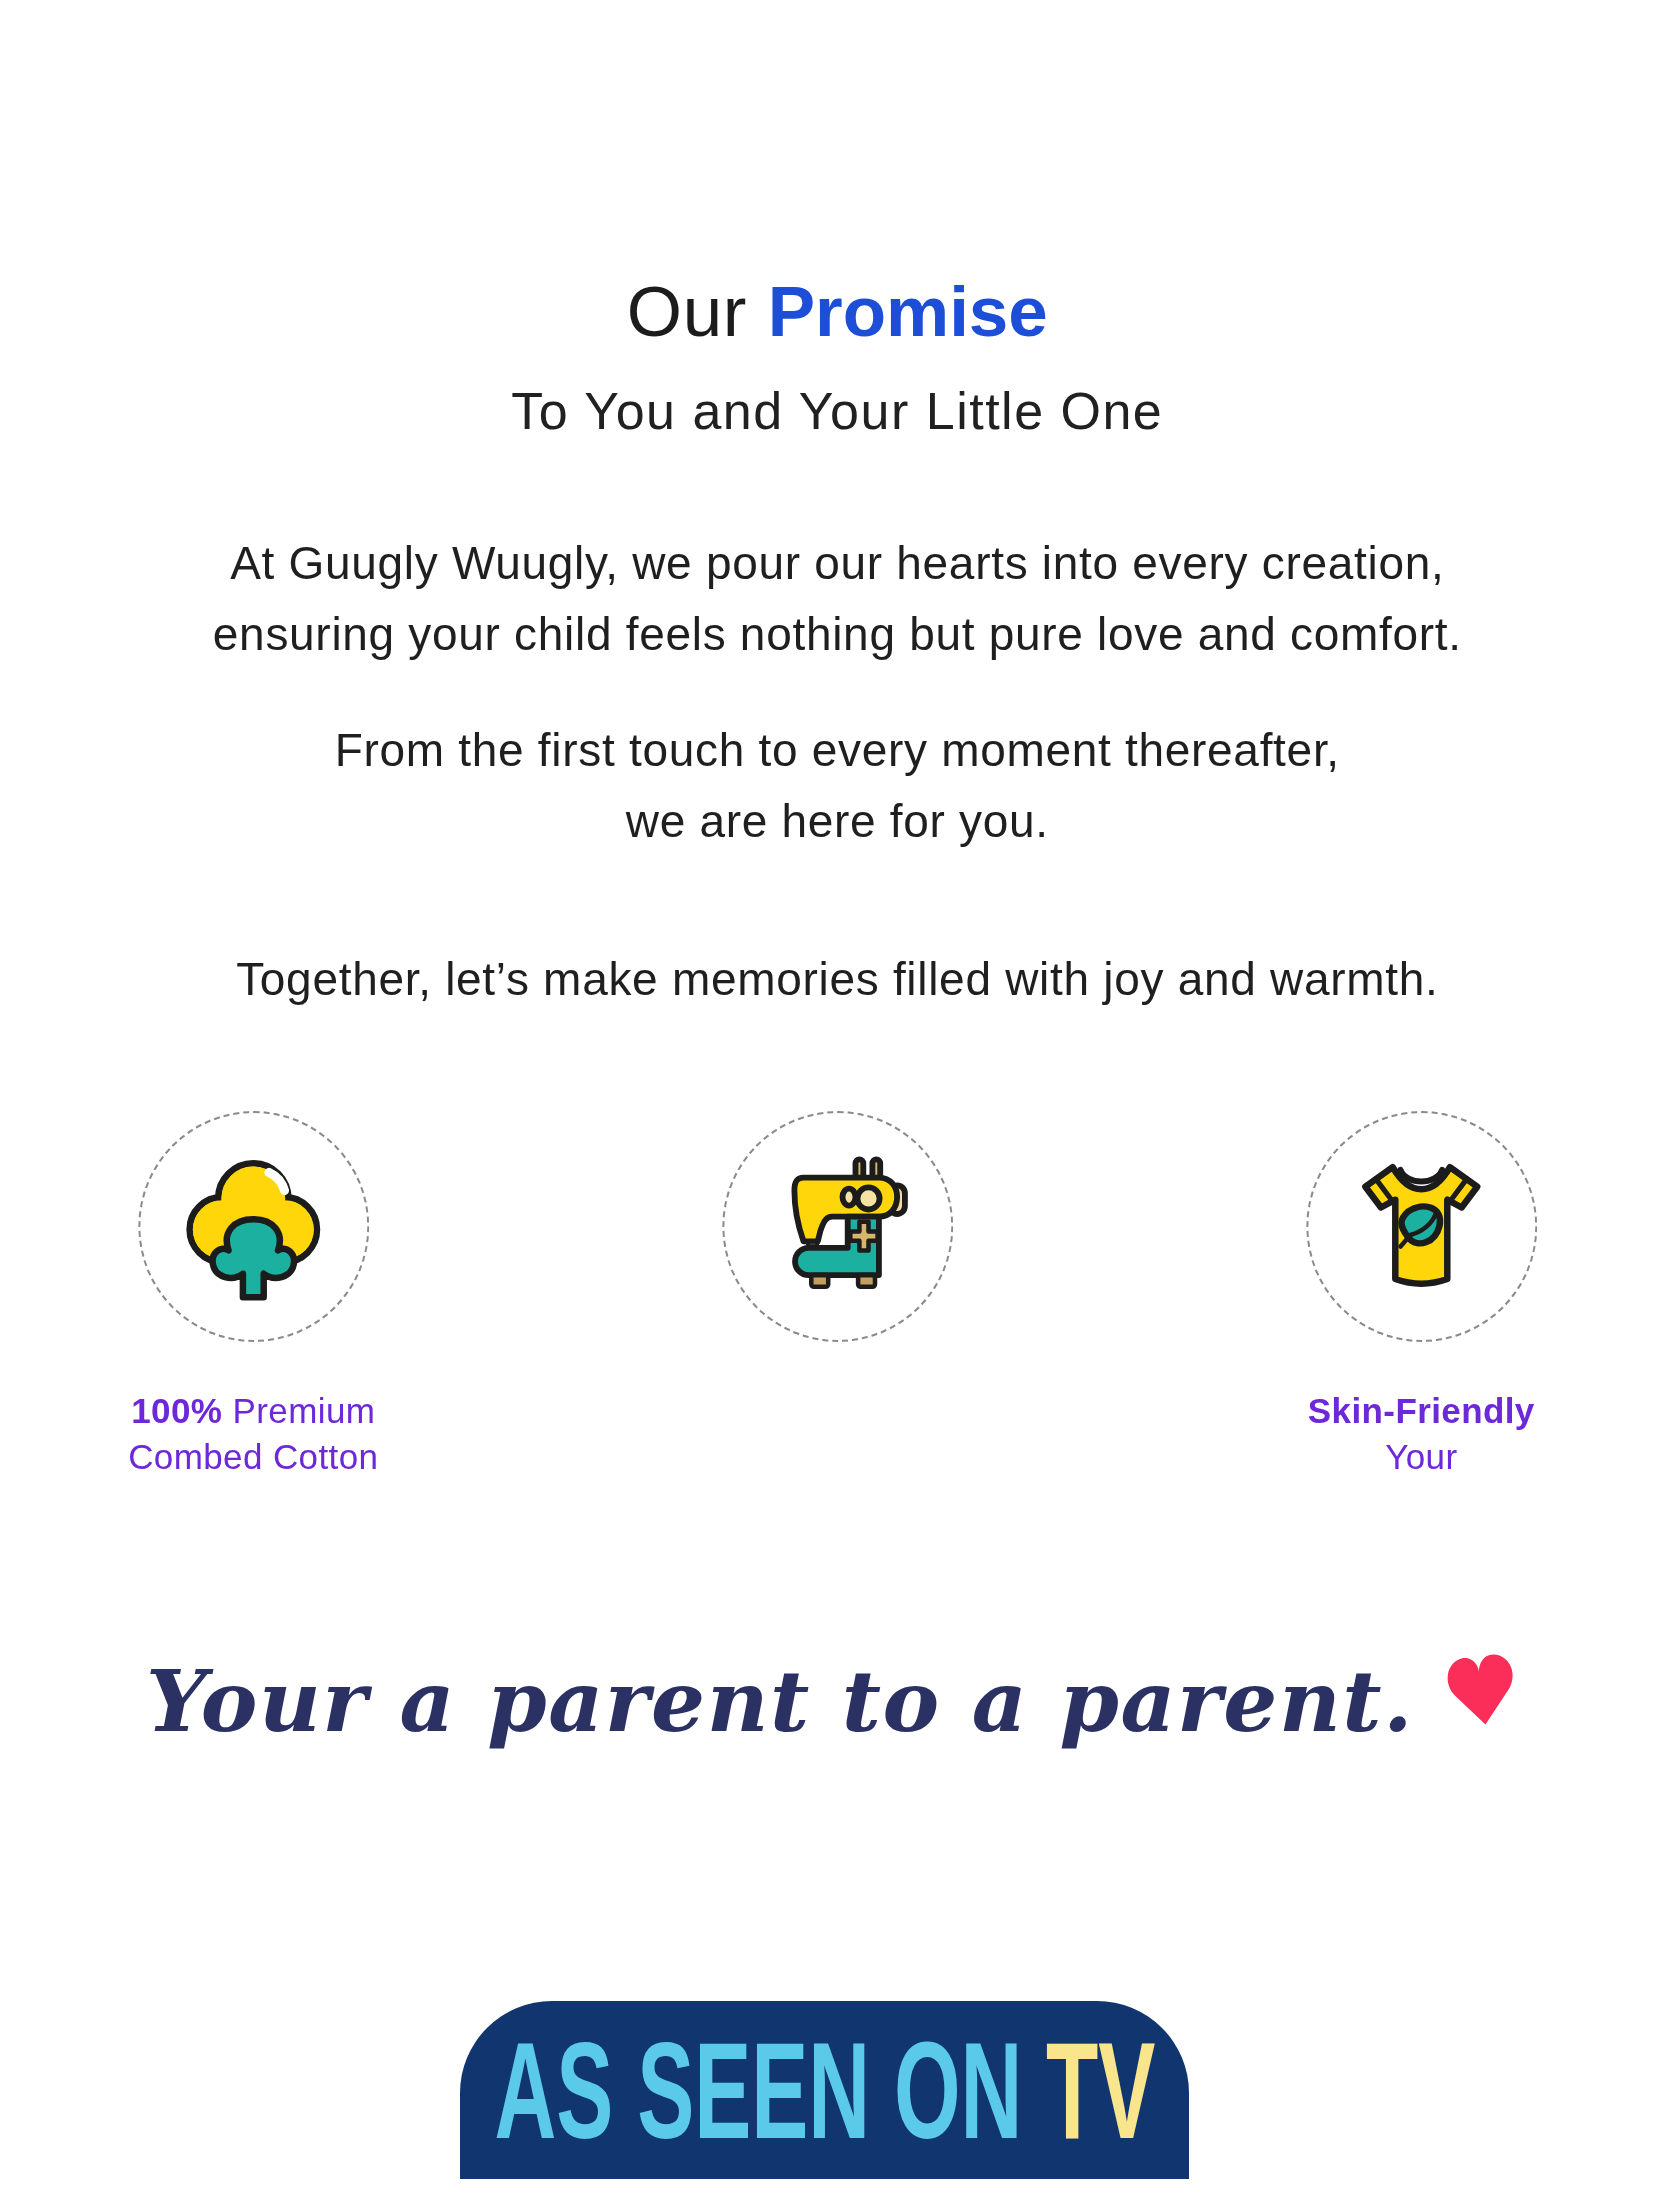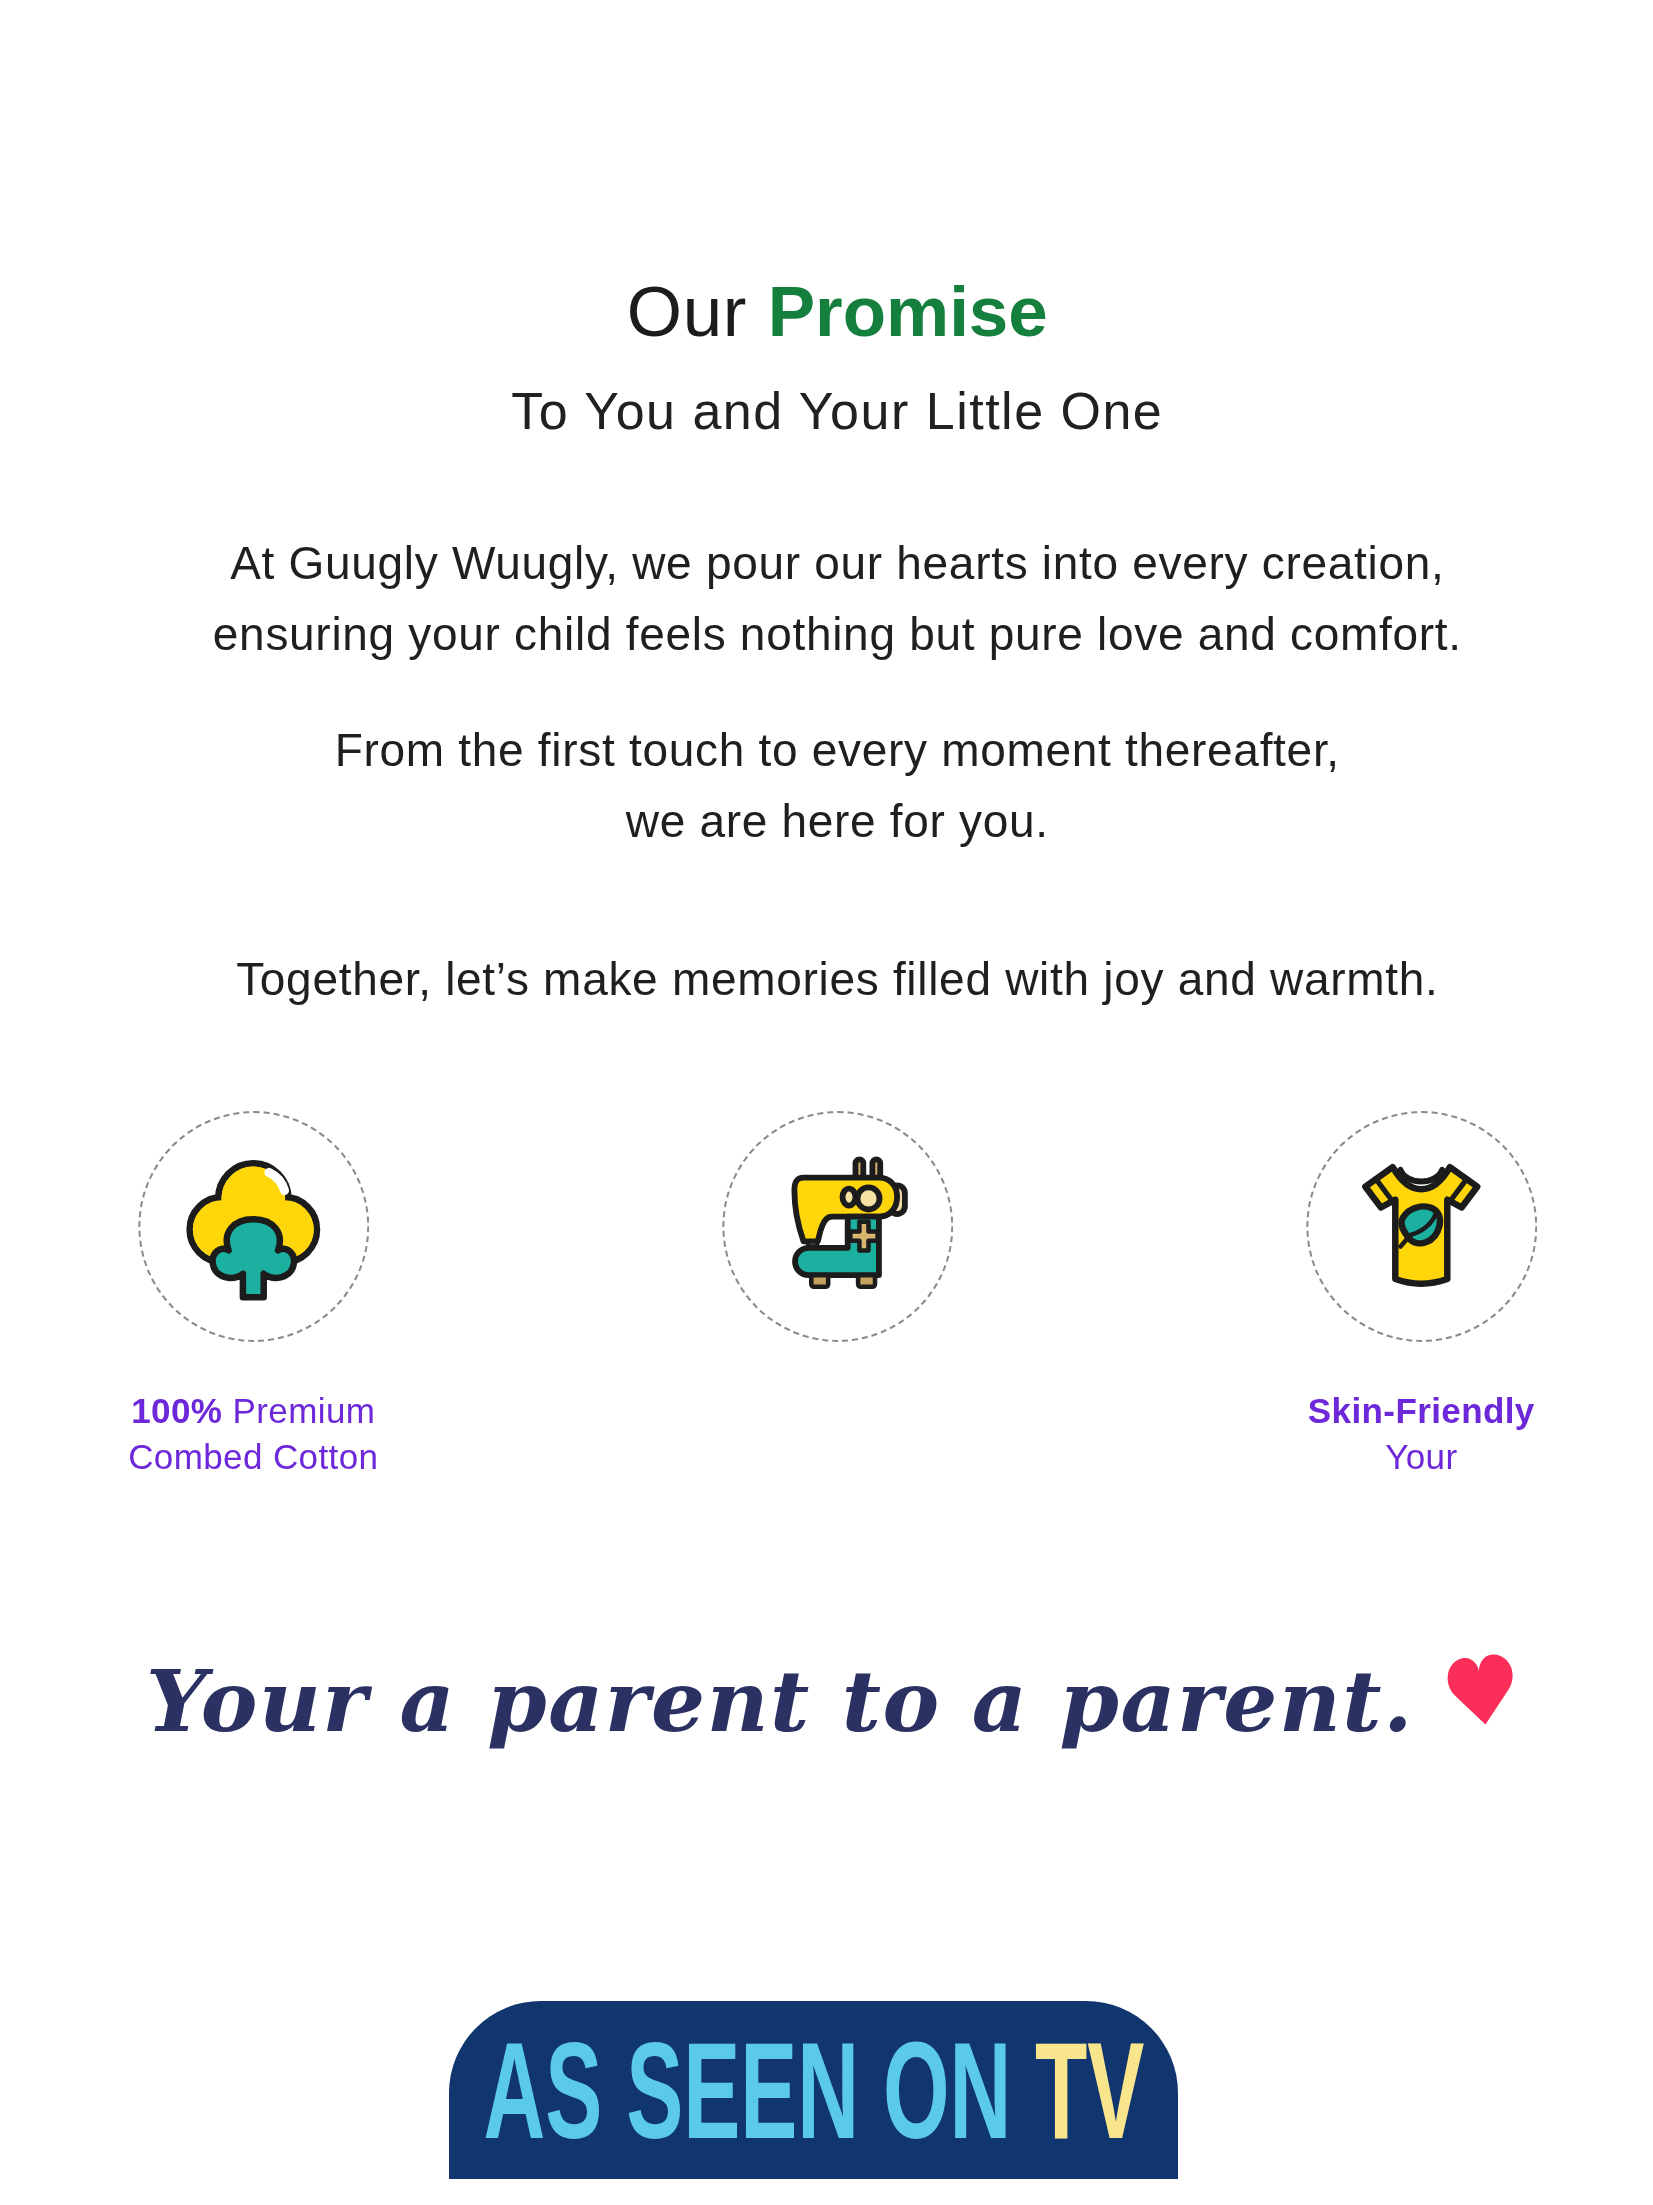--- a/index.html
+++ b/index.html
@@ -8,21 +8,21 @@
     background: #ffffff;
     font-family: "Liberation Sans", sans-serif;
     position: relative;
     overflow: hidden;
     color: #1f1f1f;
   }
   .centered { position: absolute; left: 0; width: 1654px; text-align: center; transform: translateX(10.3px); }
 
   
   .title { top: 271px; font-size: 71px; letter-spacing: 0.7px; color: #1c1c1c; }
-  .title .emph { font-weight: 700; color: #15803d; letter-spacing: 0; }
+  .title .emph { font-weight: 700; color: #1d4ed8; letter-spacing: 0; }
   .subtitle { top: 381px; font-size: 52px; letter-spacing: 1.5px; color: #212121; }
 
   
   .para { font-size: 46px; line-height: 71px; letter-spacing: 0.7px; color: #1f1f1f; }
   #para1 { top: 528px; }
   #para2 { top: 715px; }
   #para3 { top: 944px; }
 
   
   .features {
@@ -47,21 +47,21 @@
     font-size: 85px;
     font-family: "DejaVu Serif", serif;
     font-style: italic; font-weight: 700;
     color: #2b3263; letter-spacing: 1.5px;
     white-space: nowrap;
   }
   .tagline .heart { width: 94px; height: 100px; vertical-align: -10.3px; margin-left: 20.6px; transform: rotate(-7deg); display: inline-block; }
 
   
   .banner {
-    position: absolute; left: 449px; top: 2001px;
+    position: absolute; left: 460px; top: 2001px;
     width: 729px; height: 178px;
     background: #11366f;
     border-radius: 92px 92px 0 0;
     display: flex; align-items: center; justify-content: center;
   }
   .banner-text {
     display: inline-block;
     transform: scaleX(0.62);
     font-size: 138px; font-weight: 700;
     color: #5bcae9; white-space: nowrap;

